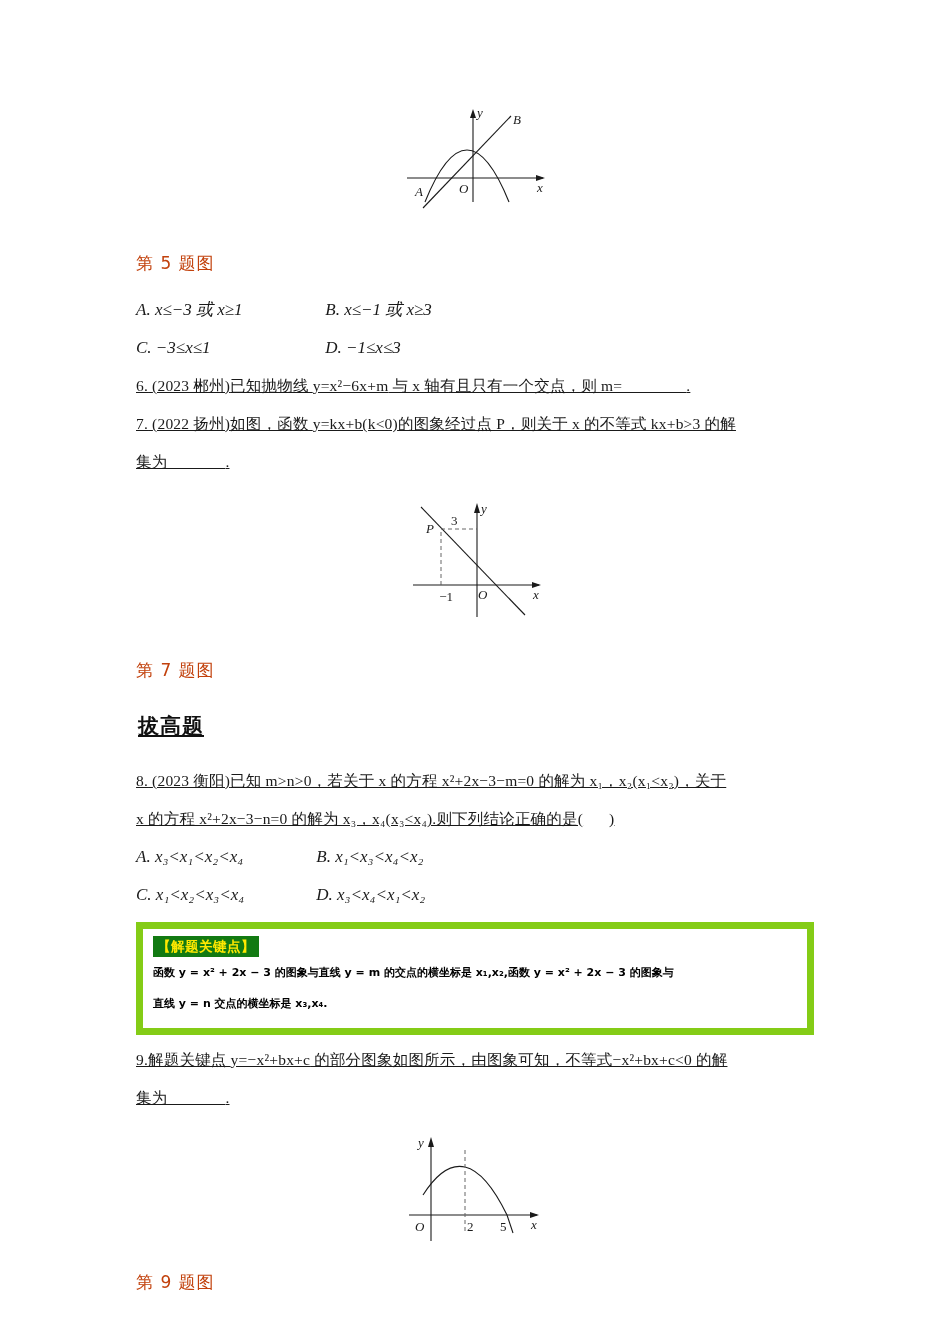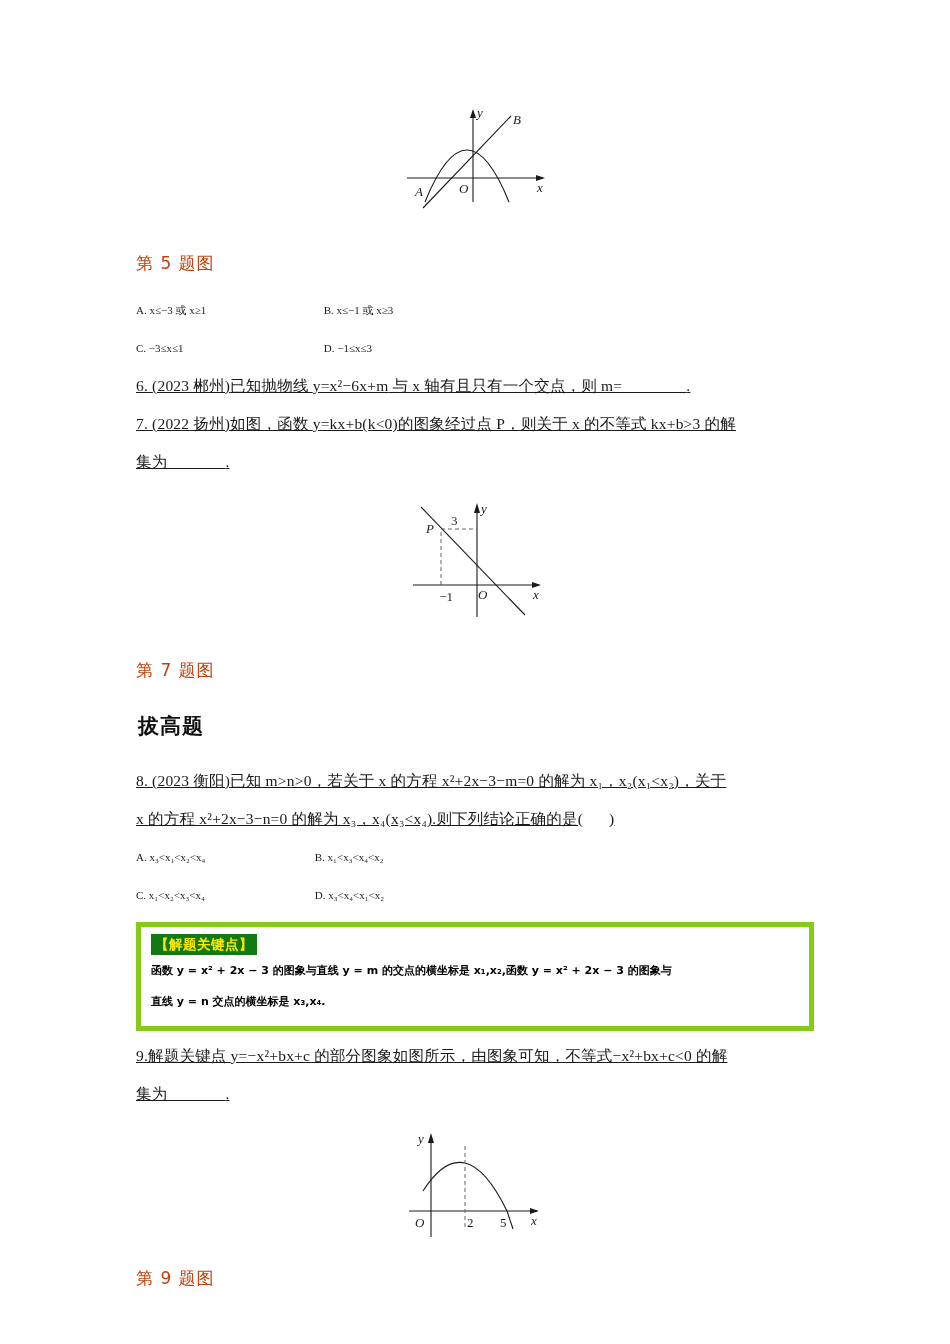--- a/index.html
+++ b/index.html
@@ -41,52 +41,54 @@
     border-bottom: 1px solid #1a1a1a;
     width: 64px;
     height: 0.95em;
     vertical-align: -0.1em;
   }
   .blank.short { width: 58px; }
   .gap { display: inline-block; width: 26px; }
 
   
   .opts {
-    font-size: 11px;
+    font-size: 17px;
     line-height: 38px;
     white-space: nowrap;
+    font-style: italic;
   }
   .opts .oA { display: inline-block; width: 176px; }
   .opts .oA.wide { width: 185px; }
 
   
   .section-title {
     font-family: "DejaVu Sans", "Liberation Sans", sans-serif;
     font-weight: bold;
     font-size: 21px;
     letter-spacing: 1px;
     color: #111;
+    text-decoration: underline;
   }
 
   
   .figwrap {
     position: relative;
     width: 678px;
   }
   .figcap {
     font-family: "DejaVu Sans", "Liberation Sans", sans-serif;
     font-size: 17px;
     letter-spacing: 1px;
     color: #c2410c;
   }
   .fig-svg { display: block; margin: 0 auto; }
 
   
   .keybox {
-    border: 5px solid #84cc16;
+    border: 7px solid #84cc16;
     padding: 7px 10px 9px 10px;
     box-sizing: border-box;
     width: 678px;
   }
   .keytag {
     display: inline-block;
     background: #127a12;
     color: #ffe800;
     font-family: "DejaVu Sans", "Liberation Sans", sans-serif;
     font-weight: bold;

